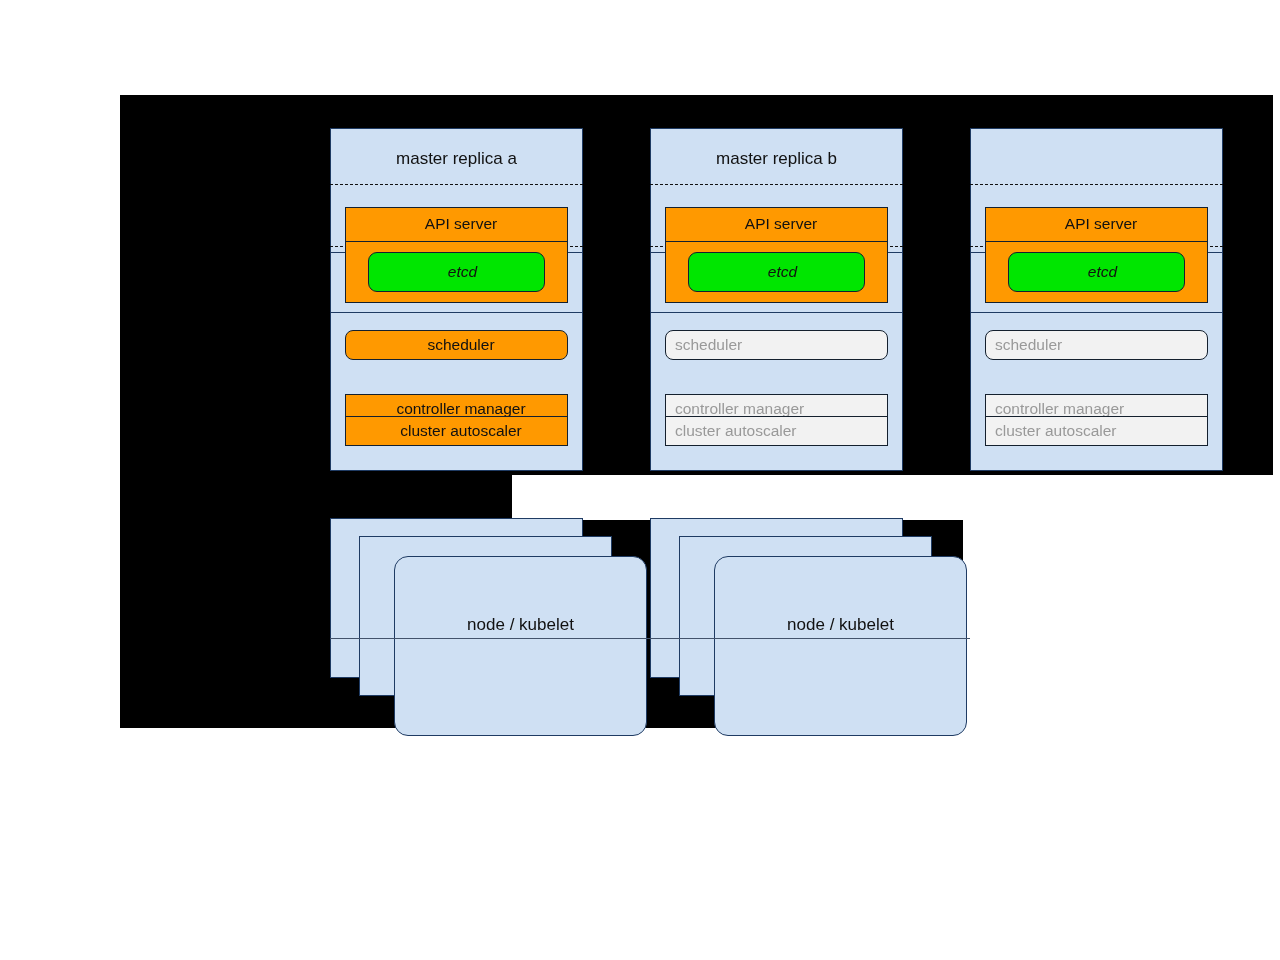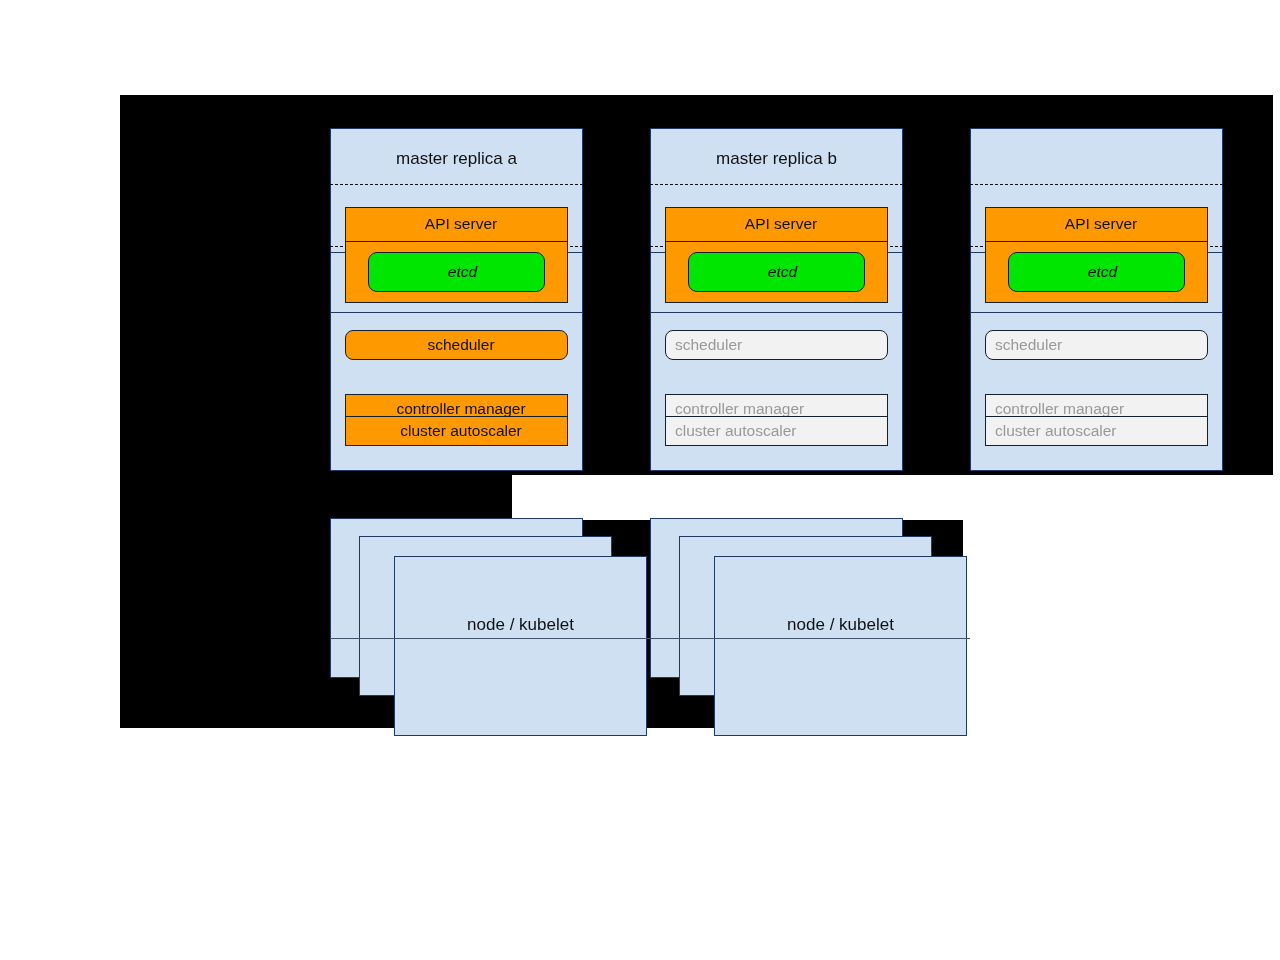--- a/index.html
+++ b/index.html
@@ -120,21 +120,21 @@
   .node-stack { position: absolute; }
 
   .node-card {
     position: absolute;
     background: #cfe0f3;
     border: 1px solid #1f3b63;
     box-sizing: border-box;
   }
   .node-card.back  { left: 0px;  top: 0px;  width: 253px; height: 160px; }
   .node-card.mid   { left: 29px; top: 18px; width: 253px; height: 160px; }
-  .node-card.front { left: 64px; top: 38px; width: 253px; height: 180px; }
+  .node-card.front { left: 64px; top: 38px; width: 253px; height: 180px; border-radius: 14px; }
 
   .node-label {
     position: absolute;
     top: 58px;
     left: 0;
     width: 100%;
     text-align: center;
     font-size: 17px;
     color: #111111;
   }

